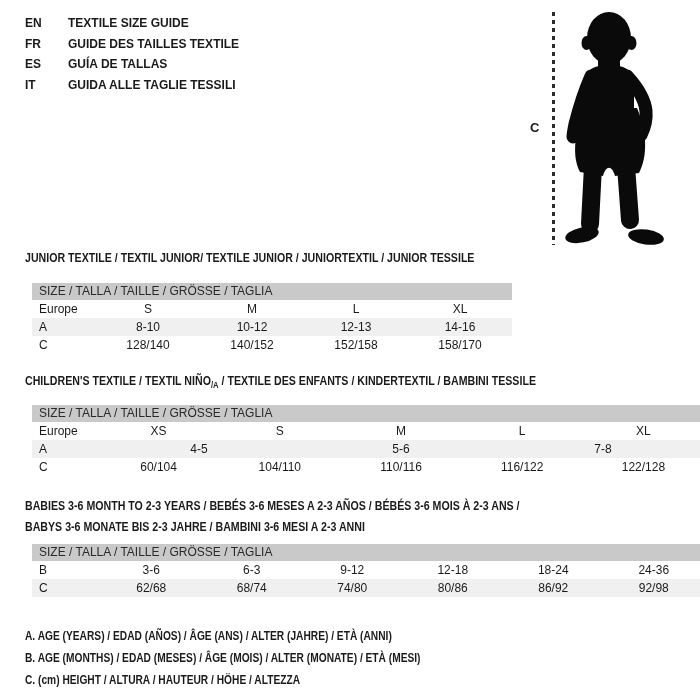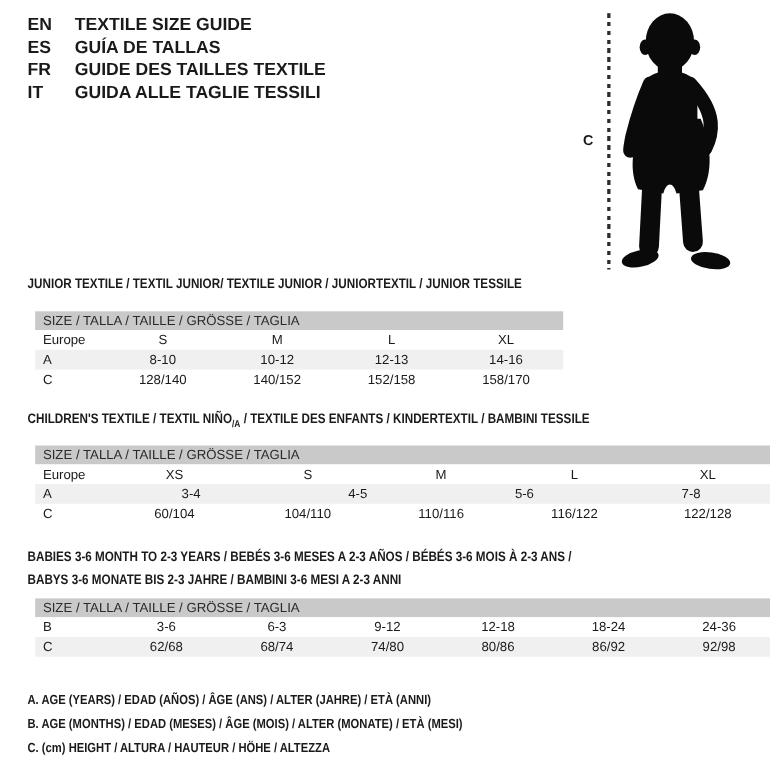--- a/index.html
+++ b/index.html
@@ -9,21 +9,21 @@
     position: relative;
     width: 700px;
     height: 700px;
     background: #ffffff;
     font-family: "Liberation Sans", sans-serif;
     color: var(--ink, #1a1a1a);
     overflow: hidden;
   }
 
   
-  .lang-list { position: absolute; left: 25px; top: 13px; font-weight: 700; font-size: 16px; }
+  .lang-list { position: absolute; left: 25px; top: 13px; font-weight: 700; font-size: 12px; }
   .lang-row { display: flex; height: 20.5px; align-items: center; }
   .lang-code { width: 43px; }
   .lang-title { white-space: nowrap; }
 
   
   .c-label { position: absolute; left: 530px; top: 120px; font-size: 13px; font-weight: 700; }
   .dash-line {
     position: absolute; left: 552px; top: 12px; width: 3px; height: 233px;
     background: repeating-linear-gradient(to bottom, #2b2b2b 0 4px, transparent 4px 8px);
   }
@@ -70,26 +70,26 @@
 <body>
 
 <div class="page">
 
   <div class="lang-list">
     <div class="lang-row">
       <span class="lang-code">EN</span>
       <span class="lang-title">TEXTILE SIZE GUIDE</span>
     </div>
     <div class="lang-row">
+      <span class="lang-code">FR</span>
+      <span class="lang-title">GUIDE DES TAILLES TEXTILE</span>
+    </div>
+    <div class="lang-row">
       <span class="lang-code">ES</span>
       <span class="lang-title">GUÍA DE TALLAS</span>
-    </div>
-    <div class="lang-row">
-      <span class="lang-code">FR</span>
-      <span class="lang-title">GUIDE DES TAILLES TEXTILE</span>
     </div>
     <div class="lang-row">
       <span class="lang-code">IT</span>
       <span class="lang-title">GUIDA ALLE TAGLIE TESSILI</span>
     </div>
   </div>
 
   <span class="c-label">C</span>
   <div class="dash-line"></div>
   <svg class="baby" viewBox="0 0 128 240" aria-hidden="true">
@@ -139,21 +139,20 @@
     <div class="trow">
       <span class="tlabel">Europe</span>
       <span class="tcell">XS</span>
       <span class="tcell">S</span>
       <span class="tcell">M</span>
       <span class="tcell">L</span>
       <span class="tcell">XL</span>
     </div>
     <div class="trow shaded">
       <span class="tlabel">A</span>
-      <span class="tcell">3-4</span>
       <span class="tcell">4-5</span>
       <span class="tcell">5-6</span>
       <span class="tcell">7-8</span>
     </div>
     <div class="trow">
       <span class="tlabel">C</span>
       <span class="tcell">60/104</span>
       <span class="tcell">104/110</span>
       <span class="tcell">110/116</span>
       <span class="tcell">116/122</span>

